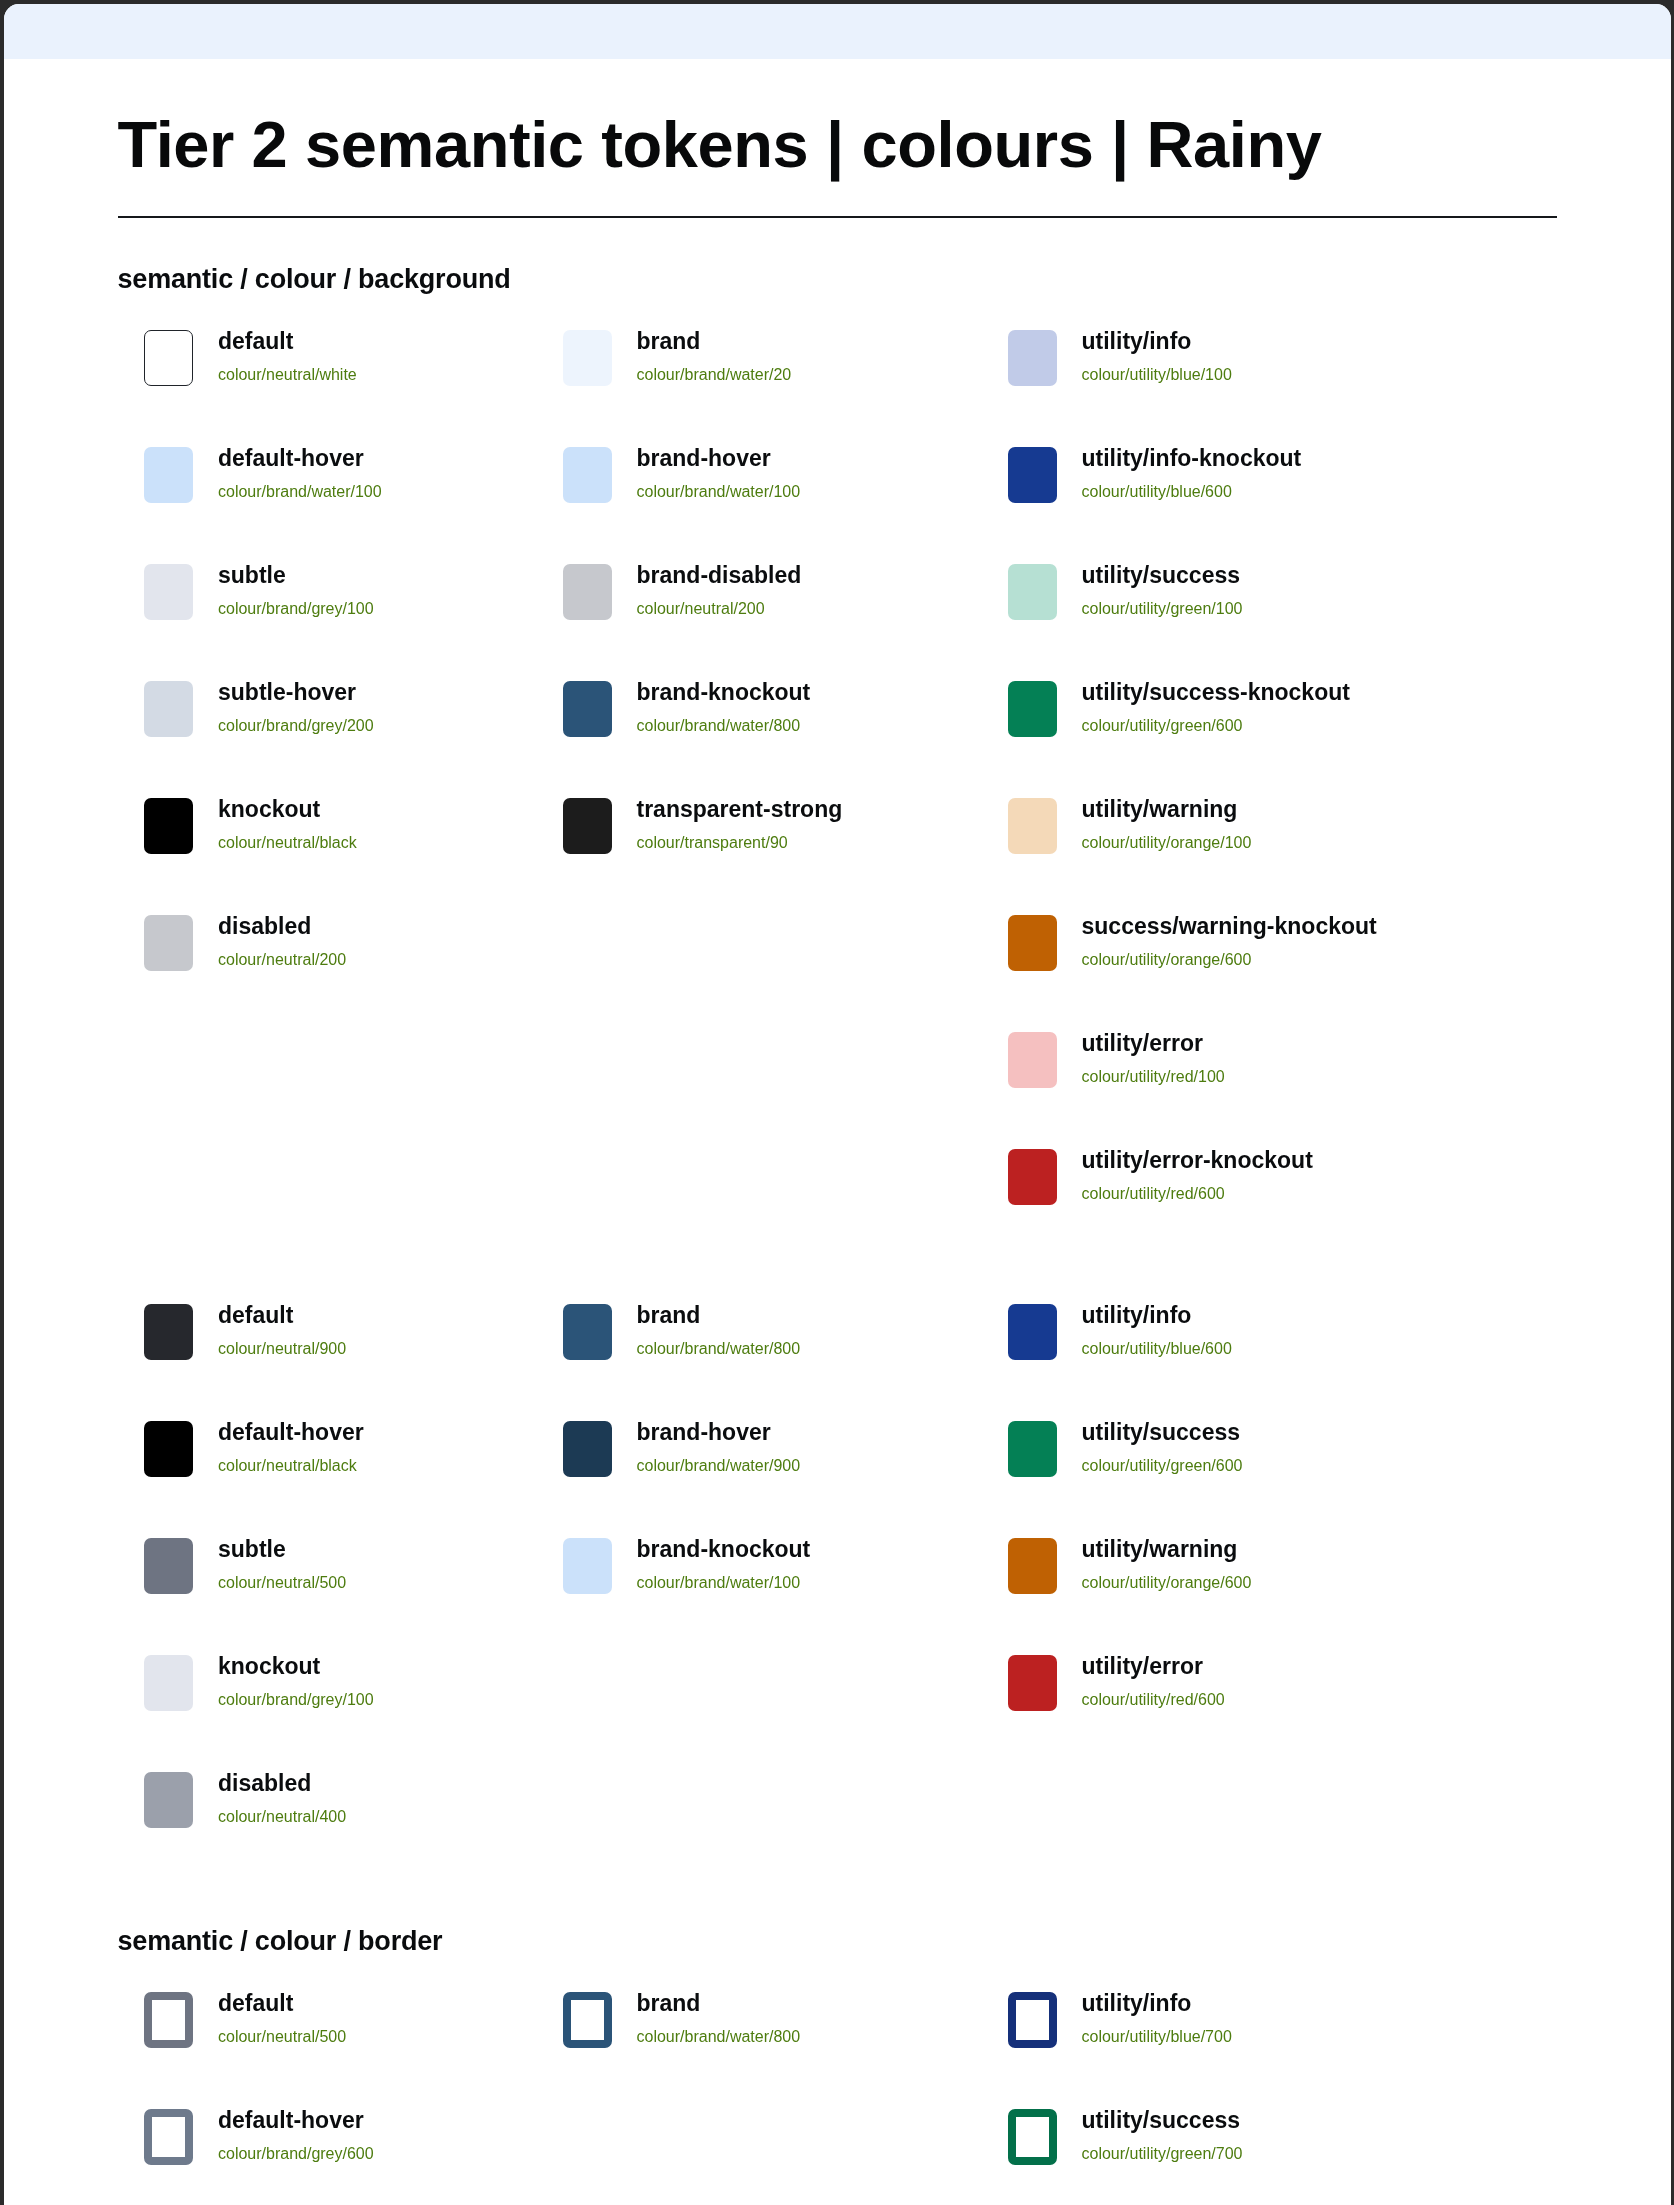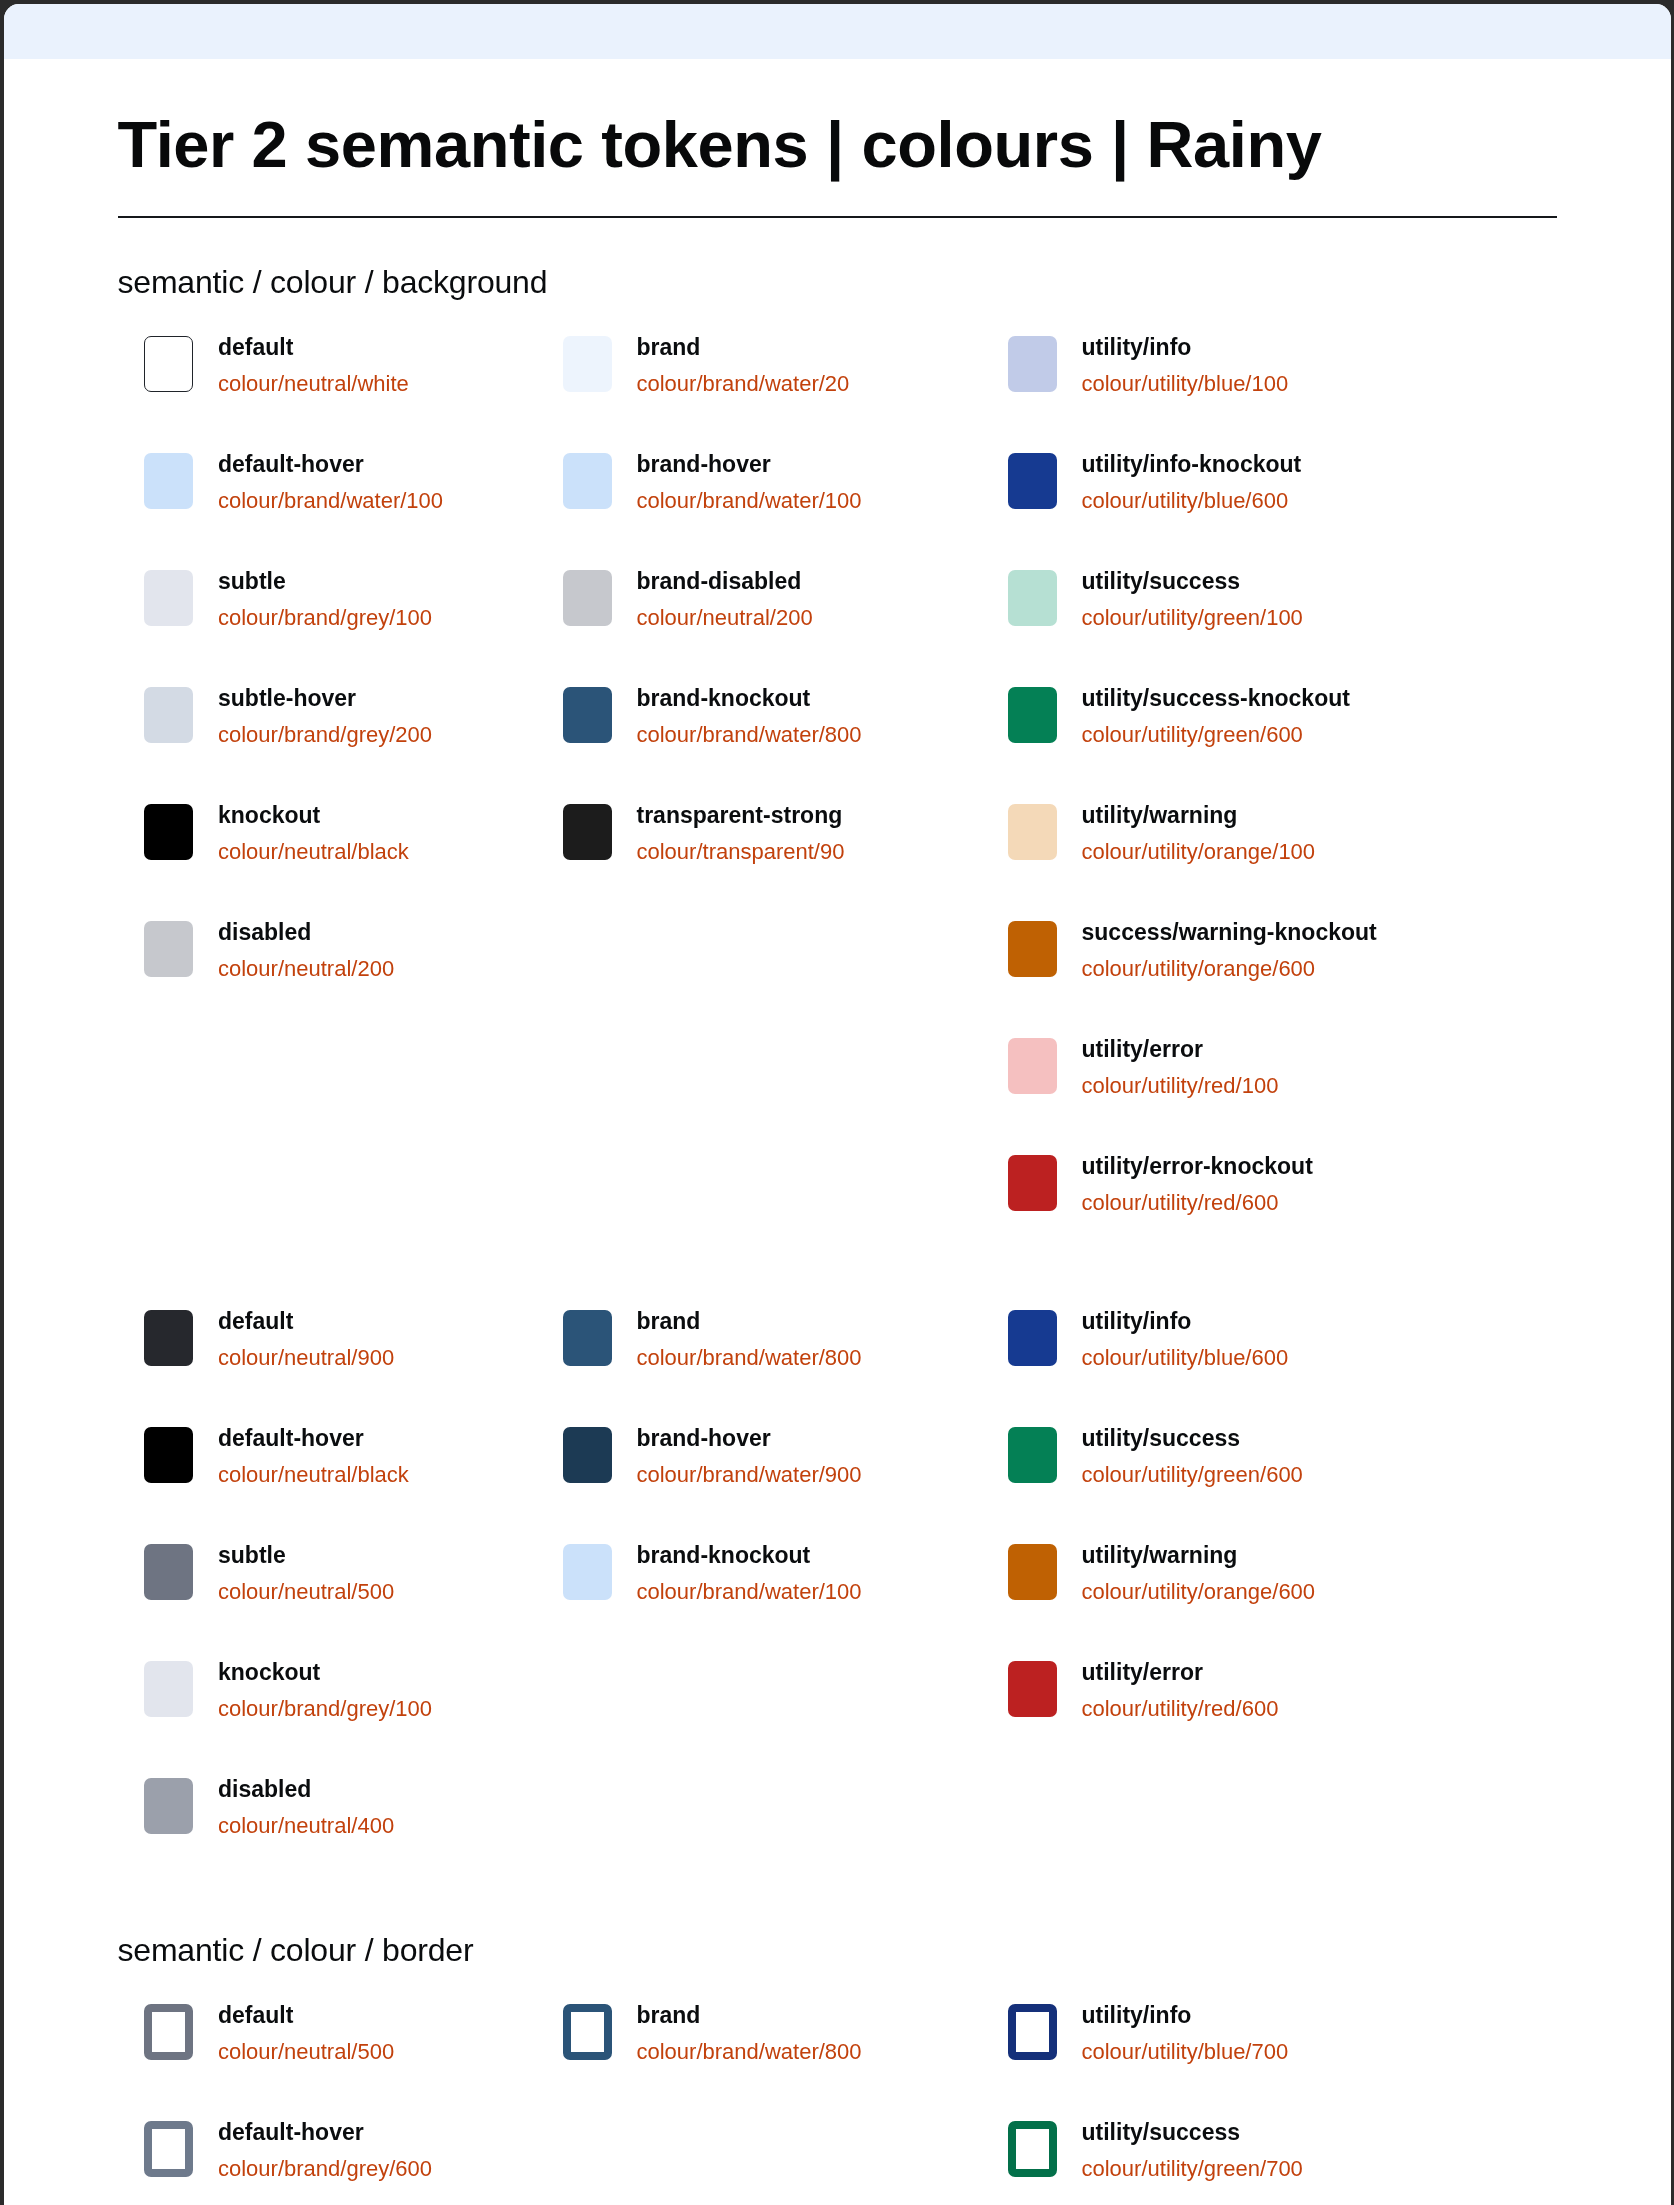--- a/index.html
+++ b/index.html
@@ -48,22 +48,22 @@
     border-bottom: 2.2px solid #15181b;
     margin-top: 34px;
   }
 
   .section {
     margin-top: 38px;
   }
   .section.first { margin-top: 46px; }
 
   .section-heading {
-    font-size: 32px;
-    font-weight: normal;
+    font-size: 27px;
+    font-weight: bold;
     color: #0a0c0e;
     letter-spacing: -0.2px;
     margin-bottom: 34px;
   }
 
   .columns {
     display: flex;
     align-items: flex-start;
   }
 
@@ -103,22 +103,22 @@
 
   .token-name {
     font-size: 23px;
     font-weight: bold;
     color: #0a0c0e;
     line-height: 1.08;
     white-space: nowrap;
   }
 
   .token-ref {
-    font-size: 22px;
-    color: #c2410c;
+    font-size: 16px;
+    color: #4d7c0f;
     line-height: 1.1;
     margin-top: 11.5px;
     white-space: nowrap;
   }
 </style>
 </head>
 <body>
 
 <div class="page">
   <div class="card">

